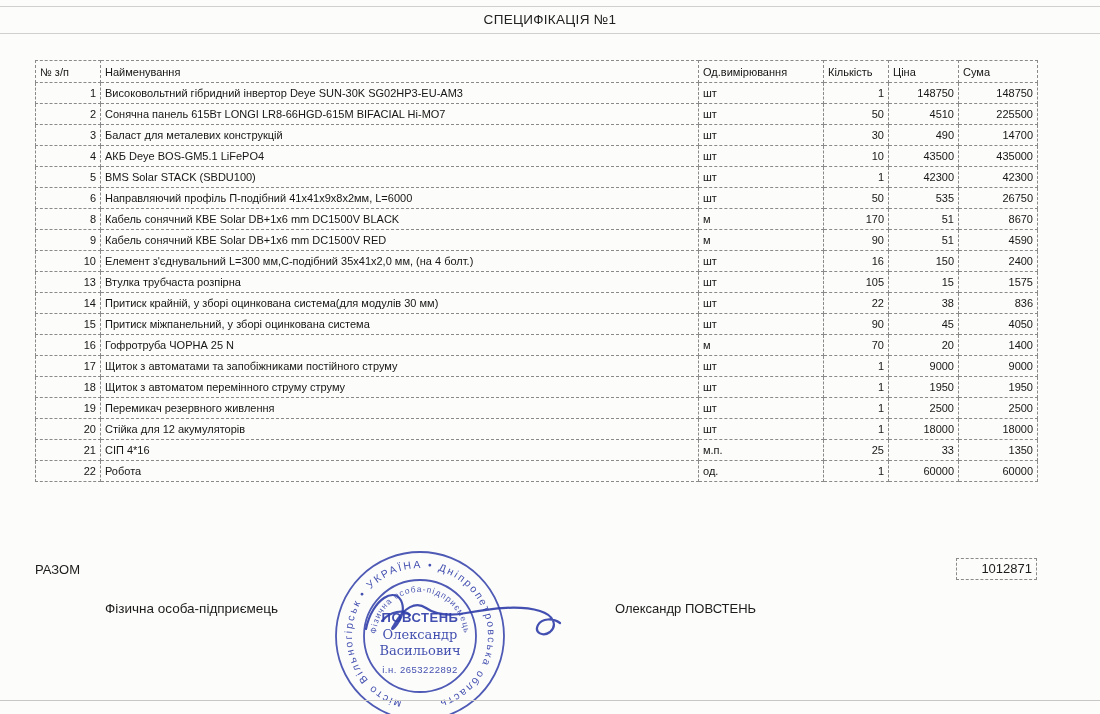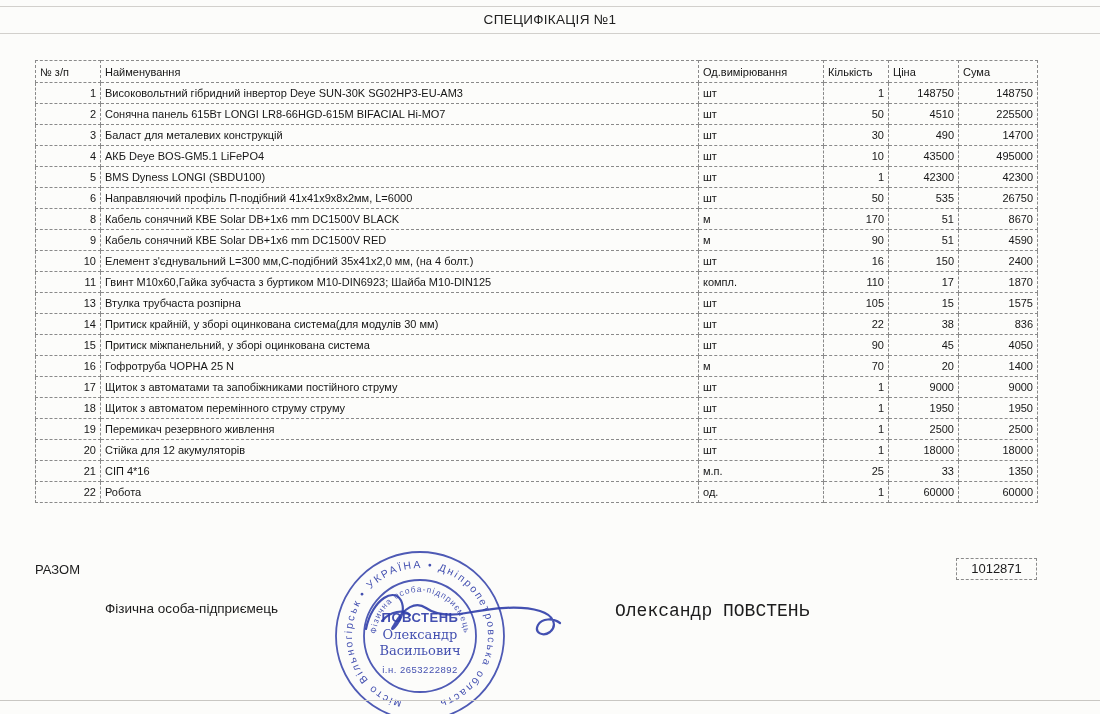--- a/index.html
+++ b/index.html
@@ -37,29 +37,29 @@
   .spec td.c-price,
   .spec td.c-sum   { text-align:right; }
 
   .total-row {
     position:absolute; left:35px; top:558px; width:1002px; height:22px;
     display:flex; align-items:center; font-size:13px;
   }
   .total-label { }
   .total-box {
     margin-left:auto; width:81px; height:22px; line-height:20px;
-    border:1px dashed #8a8a8a; text-align:center; padding:0 4px;
+    border:1px dashed #8a8a8a; text-align:right; padding:0 4px;
     background:#fcfcfa;
   }
 
   .footer-label {
     position:absolute; left:105px; top:601px; font-size:13.5px;
   }
   .footer-name {
-    position:absolute; left:615px; top:601px; font-size:18px;font-family:Liberation Mono, monospace;
+    position:absolute; left:615px; top:601px; font-size:13px;
   }
 
   
   .stamp-wrap { position:absolute; left:330px; top:546px; width:180px; height:180px; }
   .stamp-stroke { stroke:var(--ink,#2f3da8); stroke-width:1.8; opacity:.85; }
   .stamp-ring-text  { font-size:10.5px; letter-spacing:2px; fill:var(--ink,#2f3da8); opacity:.9; font-family:"Liberation Sans",sans-serif; }
   .stamp-inner-text { font-size:8.5px;  letter-spacing:1px; fill:var(--ink,#2f3da8); opacity:.85; font-family:"Liberation Sans",sans-serif; }
   .stamp-name   { font-size:13px; font-weight:bold; letter-spacing:.5px; fill:var(--ink,#2f3da8); opacity:.9; font-family:"Liberation Sans",sans-serif; }
   .stamp-center { font-size:13px; fill:var(--ink,#2f3da8); opacity:.9; font-family:"DejaVu Serif","Liberation Serif",serif; }
   .stamp-id     { font-size:9.5px; letter-spacing:.5px; fill:var(--ink,#2f3da8); opacity:.9; font-family:"Liberation Sans",sans-serif; }
@@ -123,26 +123,26 @@
       <td class="c-price">490</td>
       <td class="c-sum">14700</td>
     </tr>
 
     <tr>
       <td class="c-num">4</td>
       <td class="c-name">АКБ Deye BOS-GM5.1 LiFePO4</td>
       <td class="c-unit">шт</td>
       <td class="c-qty">10</td>
       <td class="c-price">43500</td>
-      <td class="c-sum">495000</td>
+      <td class="c-sum">435000</td>
     </tr>
 
     <tr>
       <td class="c-num">5</td>
-      <td class="c-name">BMS Dyness LONGI (SBDU100)</td>
+      <td class="c-name">BMS Solar STACK (SBDU100)</td>
       <td class="c-unit">шт</td>
       <td class="c-qty">1</td>
       <td class="c-price">42300</td>
       <td class="c-sum">42300</td>
     </tr>
 
     <tr>
       <td class="c-num">6</td>
       <td class="c-name">Направляючий профіль П-подібний 41х41х9х8х2мм, L=6000</td>
       <td class="c-unit">шт</td>
@@ -171,28 +171,20 @@
 
     <tr>
       <td class="c-num">10</td>
       <td class="c-name">Елемент з'єднувальний L=300 мм,С-подібний 35х41х2,0 мм, (на 4 болт.)</td>
       <td class="c-unit">шт</td>
       <td class="c-qty">16</td>
       <td class="c-price">150</td>
       <td class="c-sum">2400</td>
     </tr>
 
-    <tr>
-      <td class="c-num">11</td>
-      <td class="c-name">Гвинт М10х60,Гайка зубчаста з буртиком М10-DIN6923; Шайба М10-DIN125</td>
-      <td class="c-unit">компл.</td>
-      <td class="c-qty">110</td>
-      <td class="c-price">17</td>
-      <td class="c-sum">1870</td>
-    </tr>
 
 
     <tr>
       <td class="c-num">13</td>
       <td class="c-name">Втулка трубчаста розпірна</td>
       <td class="c-unit">шт</td>
       <td class="c-qty">105</td>
       <td class="c-price">15</td>
       <td class="c-sum">1575</td>
     </tr>

